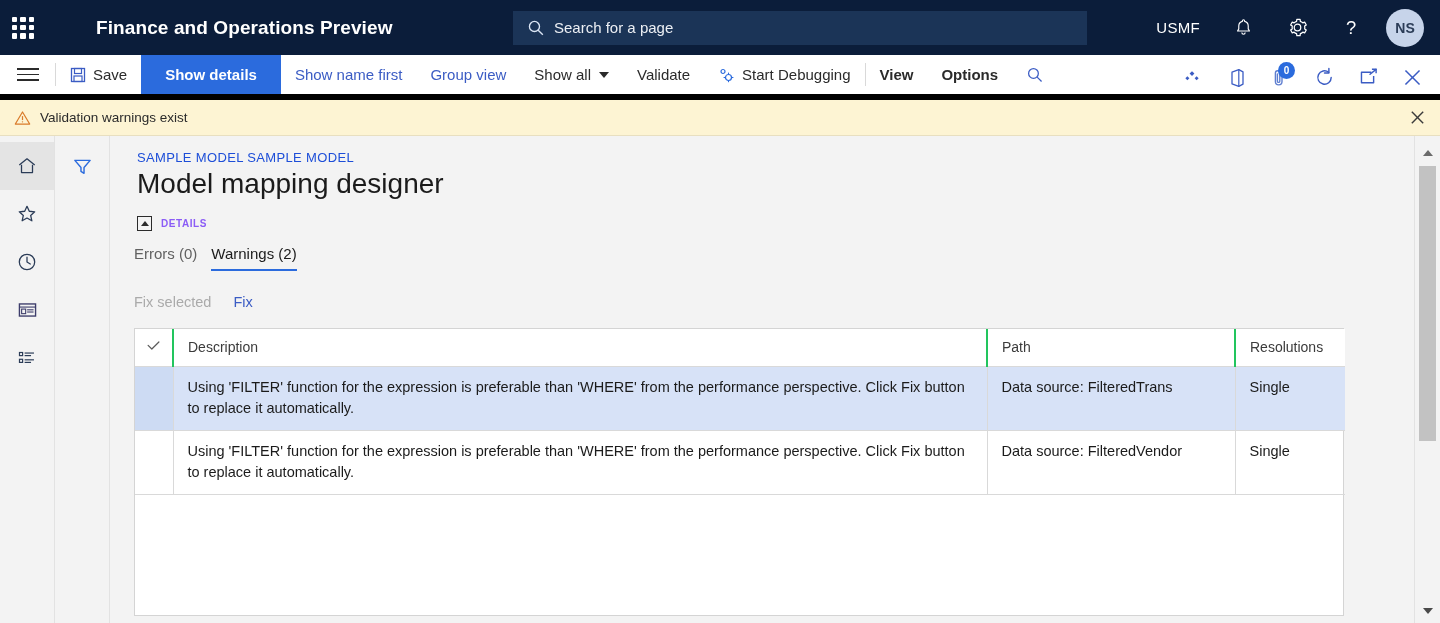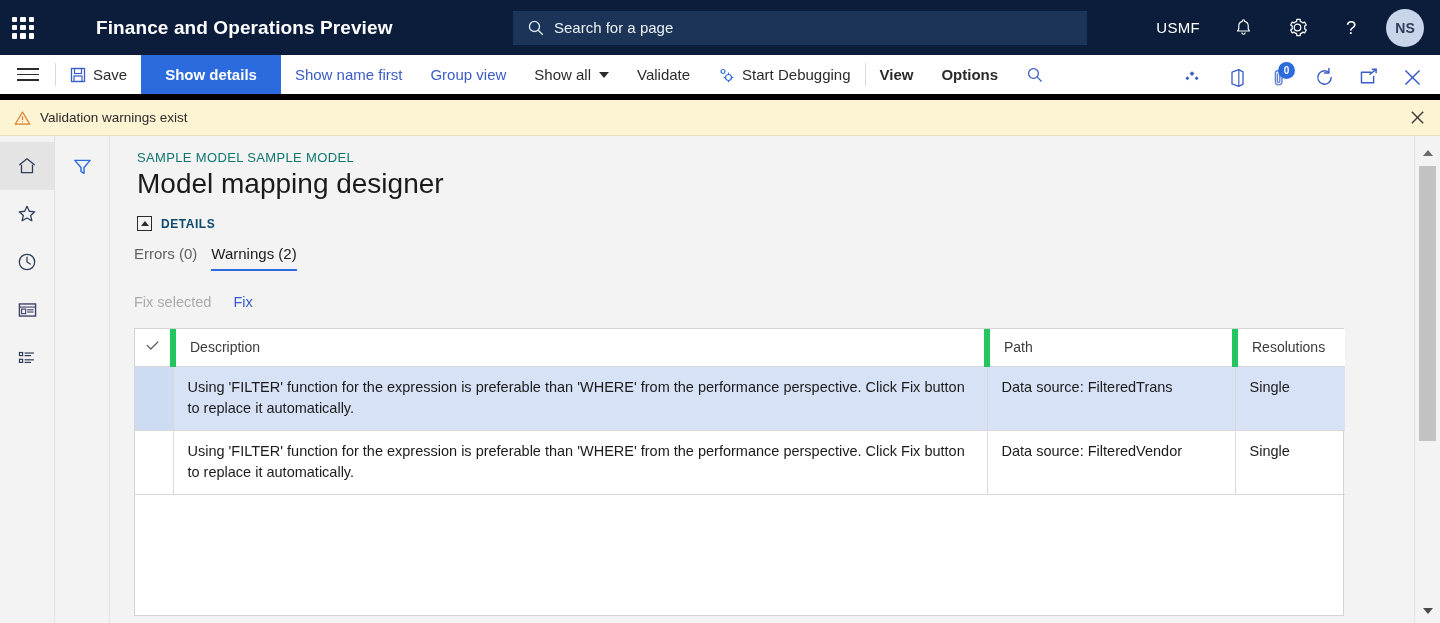--- a/index.html
+++ b/index.html
@@ -191,21 +191,21 @@
 
   .content {
     flex: 1 1 auto;
     background: #f3f3f3;
     position: relative;
     overflow: hidden;
   }
   .pagehead { padding: 14px 0 0 27px; }
   .crumb {
     font-size: 13px;
-    color: #0f766e;
+    color: #1d4ed8;
     letter-spacing: .35px;
     text-transform: uppercase;
   }
   .ptitle {
     font-size: 28px;
     color: #1b1b1b;
     margin-top: 3px;
     font-weight: normal;
   }
   .detailsrow {
@@ -219,21 +219,21 @@
     cursor: pointer;
     flex: none;
   }
   .collapser .tri {
     width: 0; height: 0;
     border-left: 4px solid transparent;
     border-right: 4px solid transparent;
     border-bottom: 5px solid #2b2b2b;
   }
   .detailslabel {
-    font-size: 12px; font-weight: bold; color: #0c4a6e;
+    font-size: 10px; font-weight: bold; color: #8b5cf6;
     letter-spacing: .55px; margin-left: 9px;
   }
 
   .tabs {
     display: flex; align-items: flex-end;
     margin-top: 14px; padding-left: 24px;
     gap: 14px;
   }
   .tab {
     font-size: 15px;
@@ -266,21 +266,21 @@
     width: 100%;
     border-collapse: collapse;
     table-layout: fixed;
   }
   table.grid th {
     text-align: left;
     font-weight: normal;
     font-size: 14px;
     color: #3b3b3b;
     padding: 9px 10px 9px 14px;
-    border-right: 6px solid #22c55e;
+    border-right: 2px solid #22c55e;
     border-bottom: 1px solid #d9d9d9;
     background: #ffffff;
     height: 37px;
     vertical-align: middle;
   }
   table.grid th.chk { width: 38px; padding: 0; text-align: center; }
   table.grid th.cdesc { width: 814px; }
   table.grid th.cpath { width: 248px; }
   table.grid th.cres  { width: 110px; border-right: none; }
   table.grid td {

